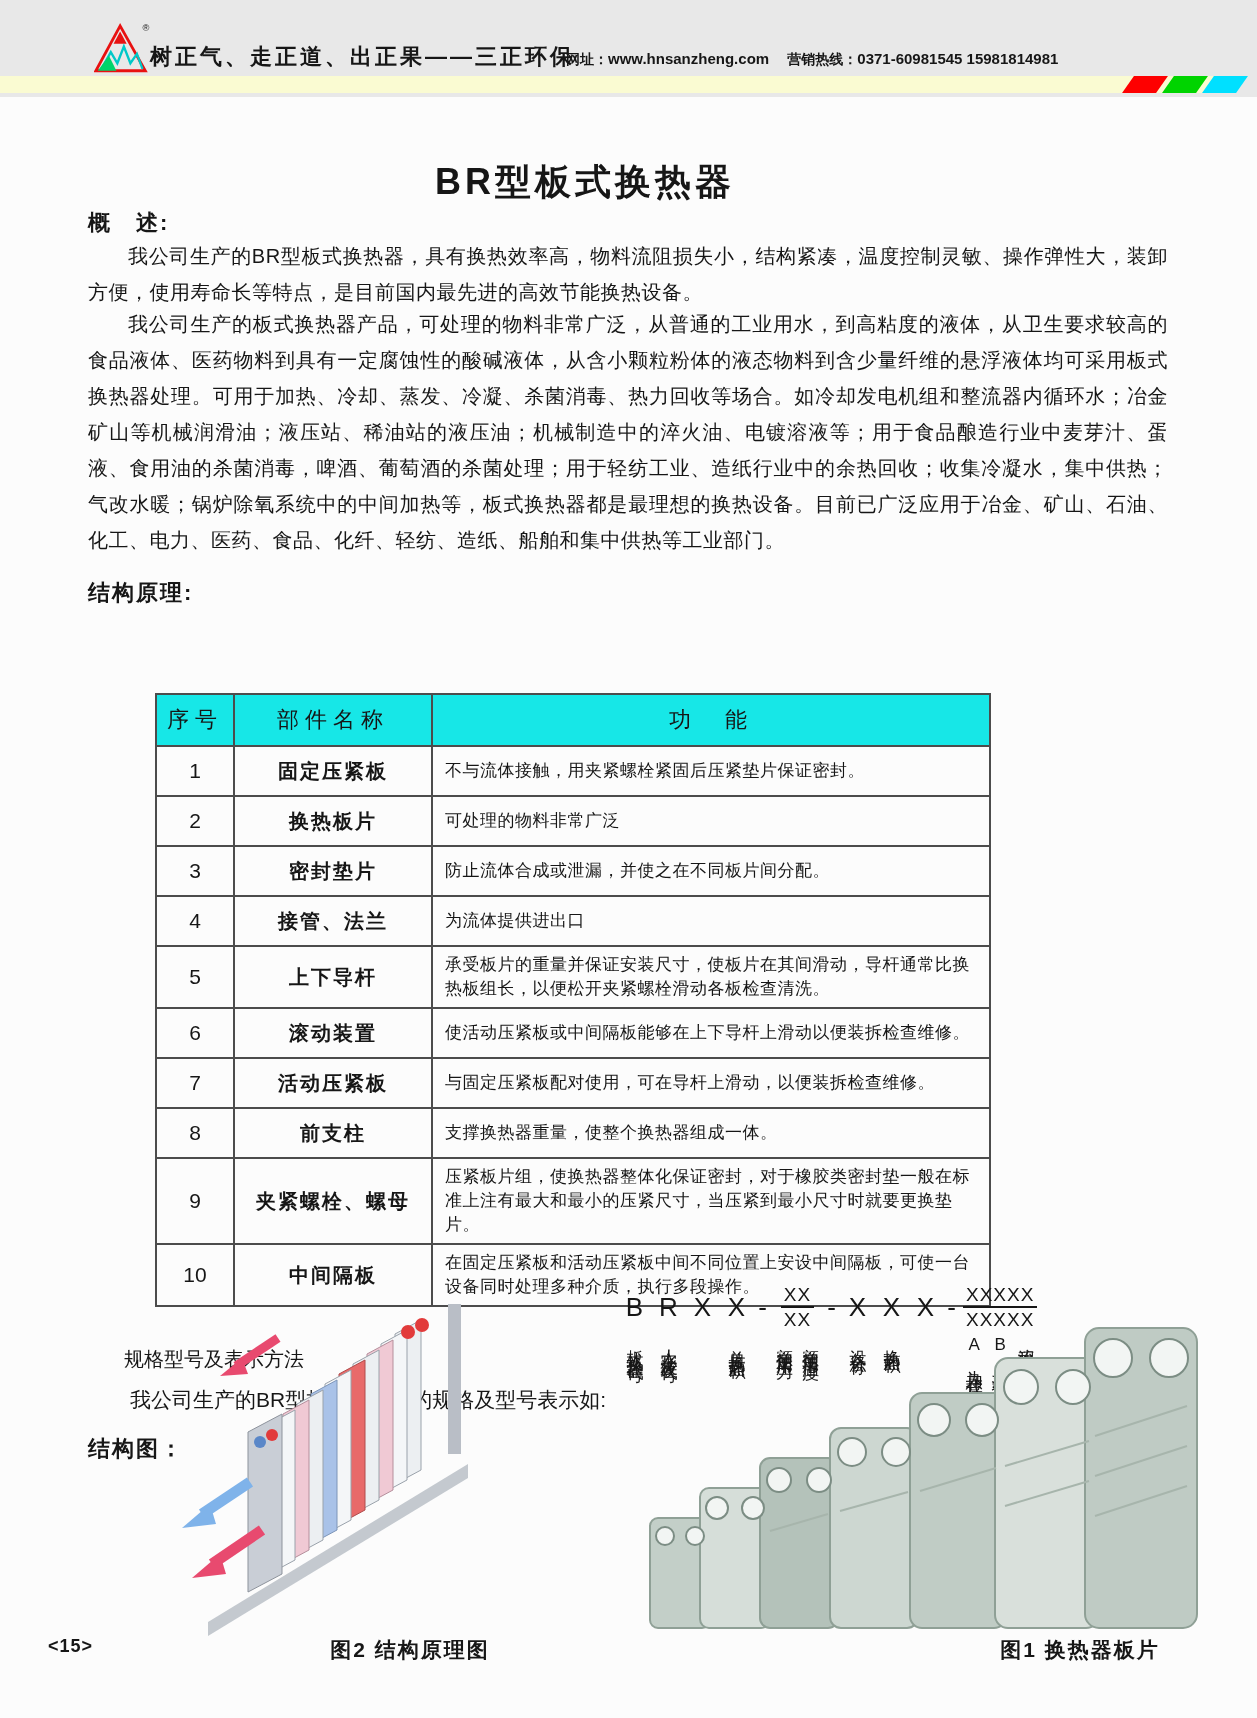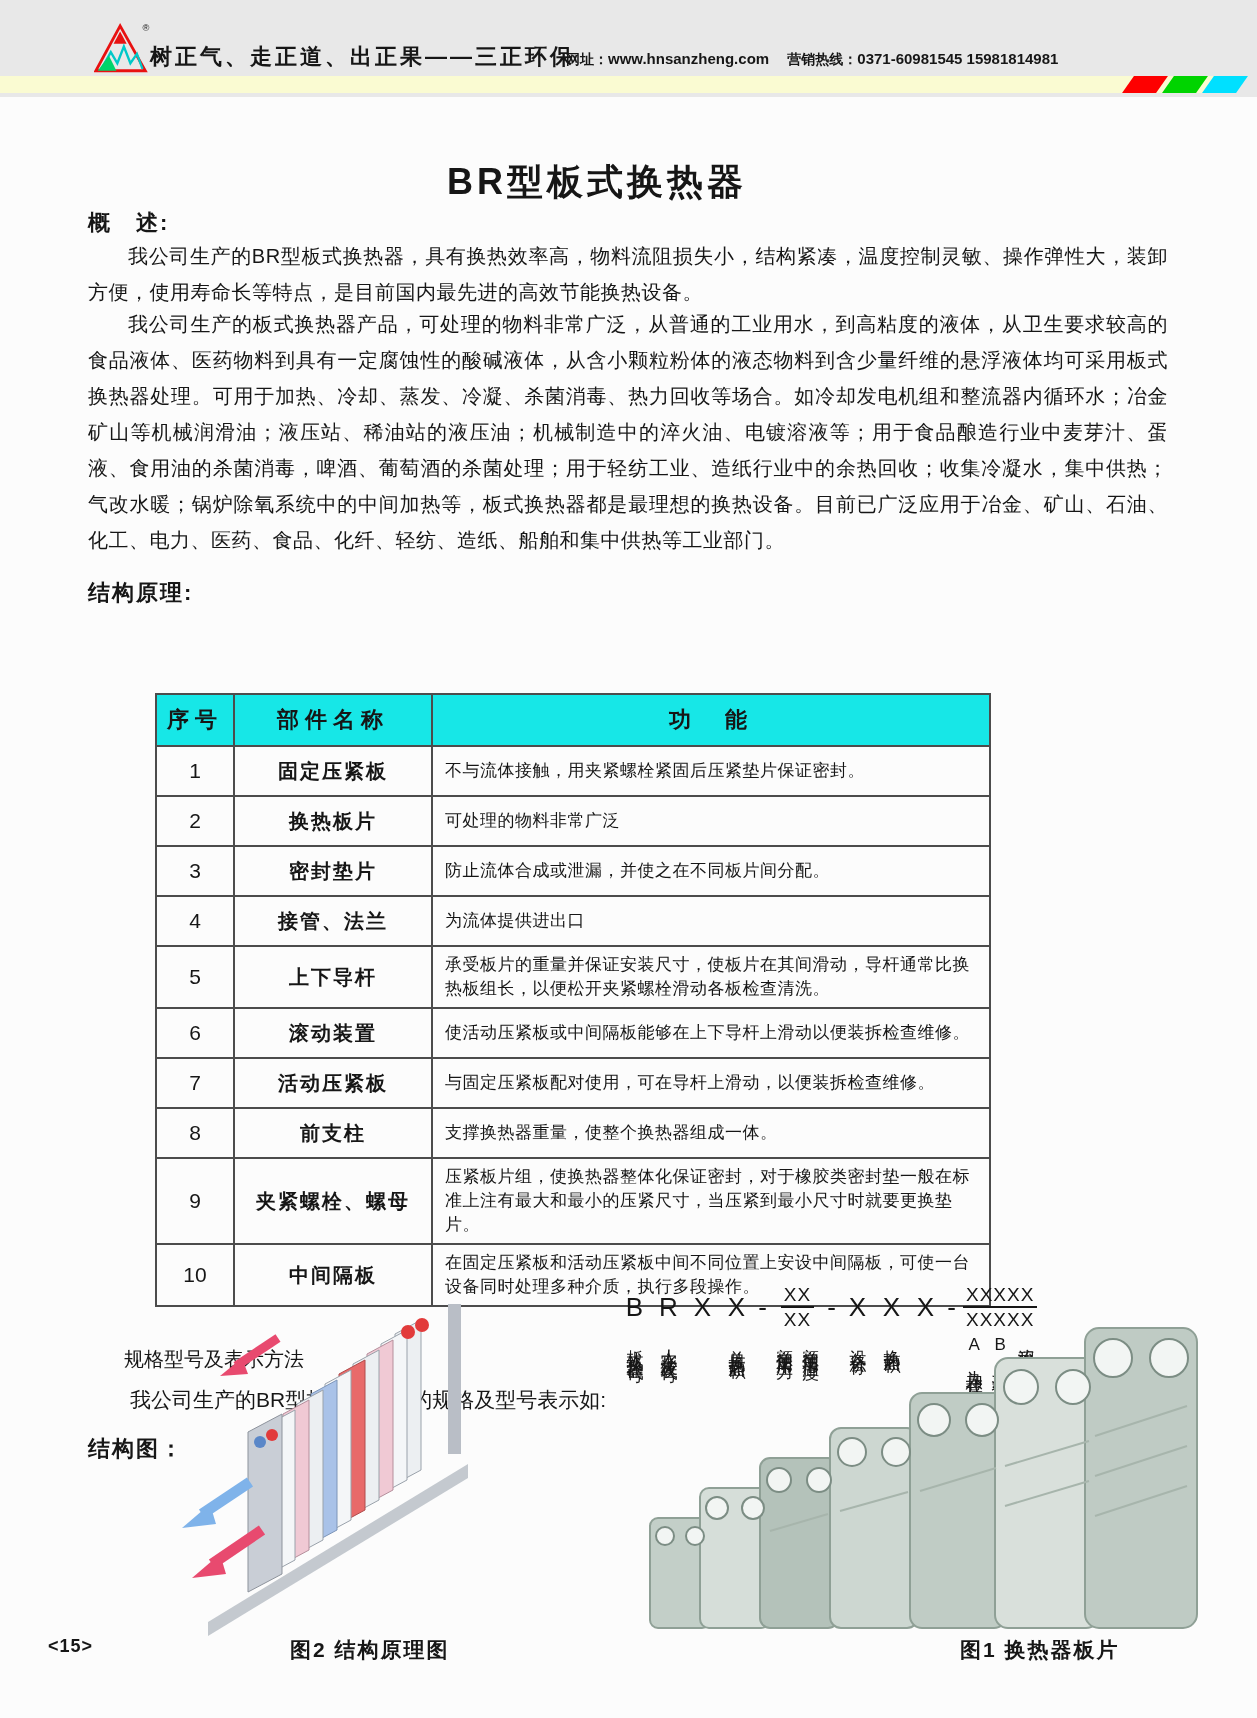--- a/index.html
+++ b/index.html
@@ -10,48 +10,48 @@
   .header{position:absolute;left:0;top:0;width:1257px;height:97px;background:#e8e8e8;}
   .logo{position:absolute;left:94px;top:22px;width:56px;height:62px;}
   .slogan{position:absolute;left:150px;top:42px;font-size:22px;font-weight:bold;letter-spacing:3px;white-space:nowrap;}
   .contact{position:absolute;left:566px;top:50px;font-size:15px;font-weight:bold;white-space:nowrap;}
   .contact .lbl{font-size:14px;}
   .strip{position:absolute;left:0;top:76px;width:1218px;height:17px;background:#fafbd2;}
   .pgram{position:absolute;top:0;height:17px;width:34px;transform:skewX(-35deg);}
 
   
   .doc-title{position:absolute;left:0;top:158px;width:1170px;text-align:center;
-             font-size:36px;font-weight:bold;letter-spacing:4px;margin-left:12px;}
+             font-size:36px;font-weight:bold;letter-spacing:4px;}
   .h2{position:absolute;left:88px;font-size:22px;font-weight:bold;letter-spacing:2px;white-space:nowrap;}
   .para{position:absolute;left:88px;width:1080px;font-size:20px;line-height:36px;
         text-align:justify;text-indent:2em;letter-spacing:0.5px;}
 
   
   .parts-table{position:absolute;left:155px;top:693px;width:836px;border-collapse:collapse;table-layout:fixed;}
   .parts-table th,.parts-table td{border:2px solid #4c4c4c;}
-  .parts-table th{height:48px;font-size:22px;font-weight:bold;letter-spacing:6px;}
+  .parts-table th{height:48px;font-size:22px;font-weight:normal;letter-spacing:6px;}
   .col-num{width:78px;}  .col-name{width:198px;}
   .td-num{height:46px;text-align:center;font-size:21px;}
   .td-name{text-align:center;font-size:20px;letter-spacing:2px;font-weight:bold;}
   .td-func{font-size:17px;line-height:24px;padding:6px 12px;letter-spacing:0.5px;}
 
   
   .spec-sub{position:absolute;font-size:20px;white-space:nowrap;}
   .code-block{position:absolute;left:618px;top:1282px;display:flex;align-items:flex-start;}
   .code-part{display:flex;flex-direction:column;align-items:center;margin:0 2px;}
   .code-sym{font-size:26px;line-height:50px;min-width:30px;text-align:center;letter-spacing:1px;}
   .code-sym.dash{min-width:14px;}
   .frac{display:flex;flex-direction:column;align-items:center;font-size:19px;line-height:23px;letter-spacing:1px;margin-top:1px;}
   .frac .ftop{border-bottom:2px solid #161616;padding:0 3px;}
   .code-labels{display:flex;gap:5px;align-items:flex-start;margin-top:4px;}
   .vlabel{writing-mode:vertical-rl;text-orientation:upright;font-size:17px;line-height:21px;letter-spacing:3px;}
 
   
   .fig{position:absolute;}
-  .fig-caption{position:absolute;font-size:21px;font-weight:bold;letter-spacing:2px;text-align:left;white-space:nowrap;}
+  .fig-caption{position:absolute;font-size:21px;font-weight:bold;letter-spacing:2px;text-align:center;white-space:nowrap;}
   .page-num{position:absolute;left:48px;top:1636px;font-size:18px;font-weight:bold;letter-spacing:1px;}
 </style>
 </head>
 <body>
 
 <div class="page">
 
   <div class="header">
     <svg class="logo" viewBox="0 0 60 66">
       <polygon points="28,4 55,52 2,52" fill="none" stroke="#e81111" stroke-width="3"></polygon>

